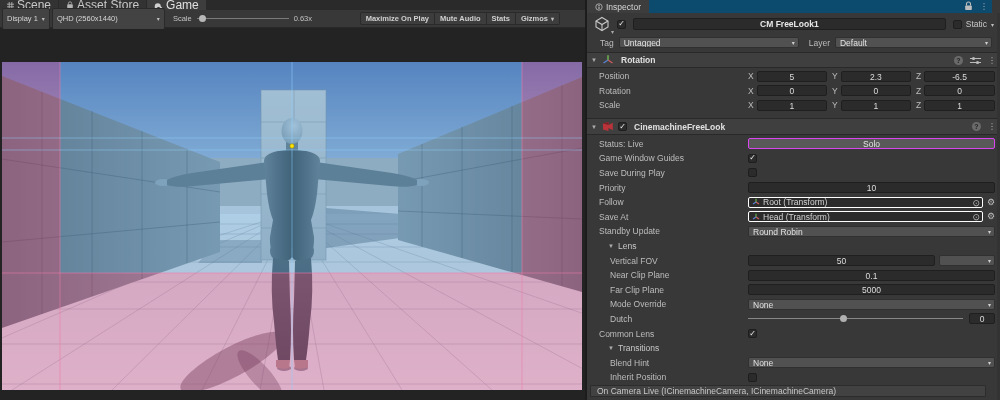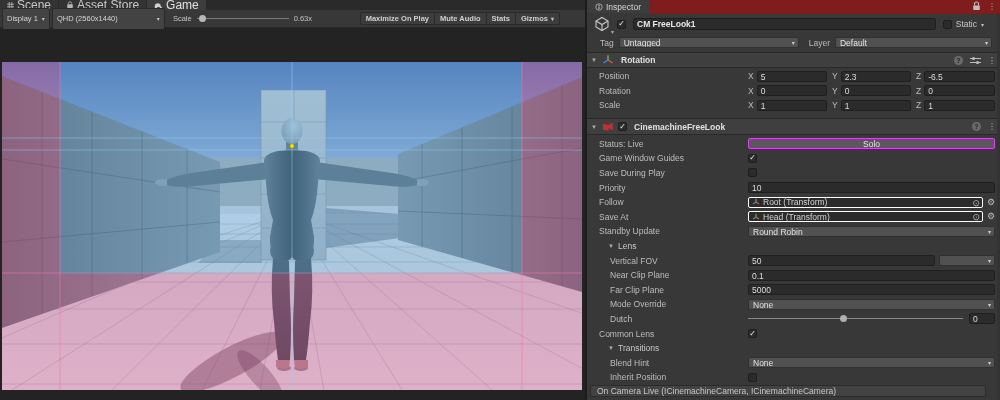--- a/index.html
+++ b/index.html
@@ -24,31 +24,31 @@
   .tb-btn { height:13px; display:flex; align-items:center; gap:3px; padding:0 5px; background:#3d3d3d; border:1px solid #2a2a2a; border-left:none; color:#d0d0d0; }
   .tb-btn:first-child { border-left:1px solid #2a2a2a; border-radius:2px 0 0 2px; }
   .tb-btn:last-child { border-radius:0 2px 2px 0; }
 
   .game-area { position:absolute; left:0; top:29px; width:585px; height:371px; background:#232323; }
   .render { position:absolute; left:2px; top:33px; width:580px; height:328px; }
   .render svg { display:block; }
 
   
   .inspector { position:absolute; left:585px; top:0; width:415px; height:400px; background:#383838; border-left:2px solid #1c1c1c; font-size:8.5px; }
-  .insp-tabs { position:absolute; left:0; top:0; right:0; height:13px; background:#7f1d1d; display:flex; align-items:center; }
+  .insp-tabs { position:absolute; left:0; top:0; right:8px; height:13px; background:#0c4a6e; display:flex; align-items:center; }
   .insp-tab { height:13px; display:flex; align-items:center; gap:3px; background:#3d3d3d; padding:0 8px; color:#d6d6d6; }
   .insp-tab-icons { position:absolute; right:4px; top:1px; display:flex; gap:7px; align-items:center; color:#bdbdbd; }
   .kebab { font-size:8px; color:#bdbdbd; letter-spacing:0; }
 
   .go-row { position:absolute; left:0; top:15px; right:0; height:18px; display:flex; align-items:center; }
   .cube-wrap { position:relative; width:30px; display:flex; justify-content:center; }
   .cube-caret { position:absolute; right:3px; bottom:-3px; font-size:6px; color:#aaa; }
-  .field { background:#2b2b2b; border:1px solid #1f1f1f; border-radius:2px; height:11px; line-height:10px; padding:0 3px; color:#dcdcdc; overflow:hidden; white-space:nowrap; }
+  .field { background:#2b2b2b; border:1px solid #1f1f1f; border-radius:2px; height:11px; line-height:10px; padding:0 3px; color:#dcdcdc; overflow:hidden; white-space:nowrap;text-align:center; }
   .go-name { flex:1; margin:0 7px; font-weight:bold; color:#e8e8e8; height:12px; line-height:11px; }
-  .static-wrap { display:flex; align-items:center; gap:4px; margin-right:16px; color:#c8c8c8; }
+  .static-wrap { display:flex; align-items:center; gap:4px; margin-right:6px; color:#c8c8c8; }
   .cb { width:9px; height:9px; background:#2b2b2b; border:1px solid #1e1e1e; border-radius:2px; display:flex; align-items:center; justify-content:center; font-size:8px; color:#ececec; line-height:1; }
   .tagline { position:absolute; left:0; top:35px; right:0; height:15px; display:flex; align-items:center; }
   .tagline .lab { color:#bdbdbd; margin-left:13px; }
   .dd { position:relative; background:#515151; border:1px solid #303030; border-radius:2px; height:11px; line-height:10px; padding:0 12px 0 4px; color:#e2e2e2; white-space:nowrap; overflow:hidden; }
   .dd .caret { position:absolute; right:3px; top:2px; font-size:6px; color:#cfcfcf; line-height:1; }
 
   .comp-header { position:absolute; left:0; right:0; height:16px; background:#3f3f3f; border-top:1px solid #292929; border-bottom:1px solid #292929; display:flex; align-items:center; gap:4px; padding-left:4px; }
   .comp-title { font-weight:bold; color:#e0e0e0; margin-left:3px; }
   .comp-right { position:absolute; right:4px; display:flex; gap:7px; align-items:center; }
   .fold { font-size:6px; color:#ababab; width:7px; }

